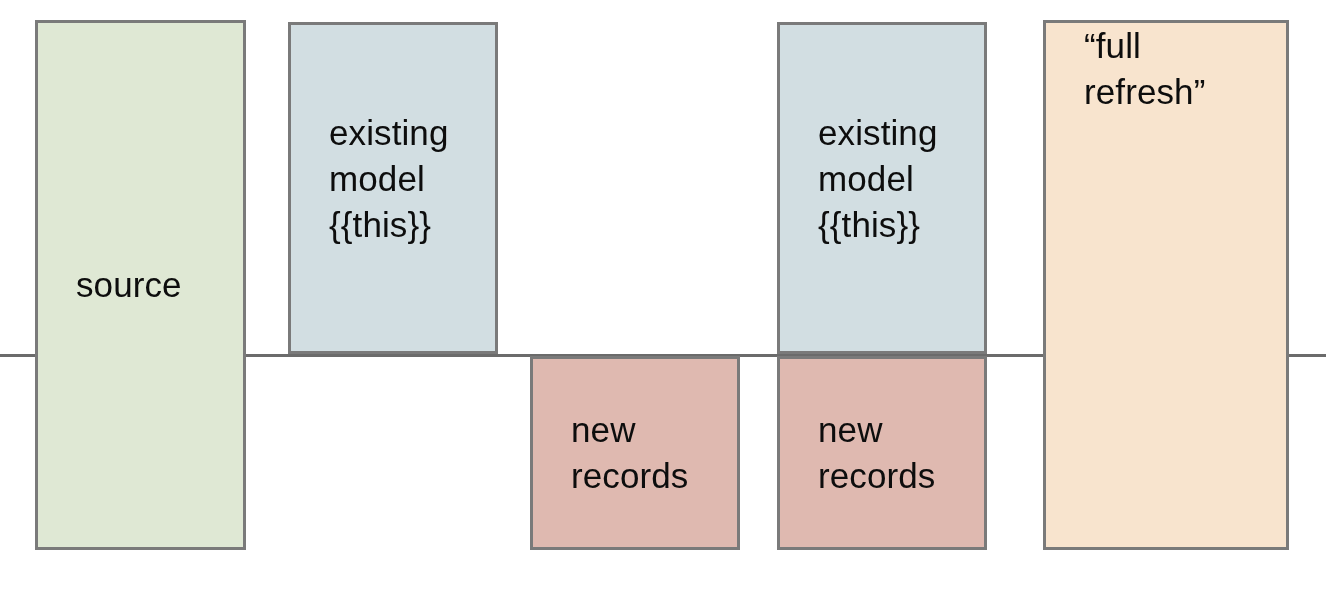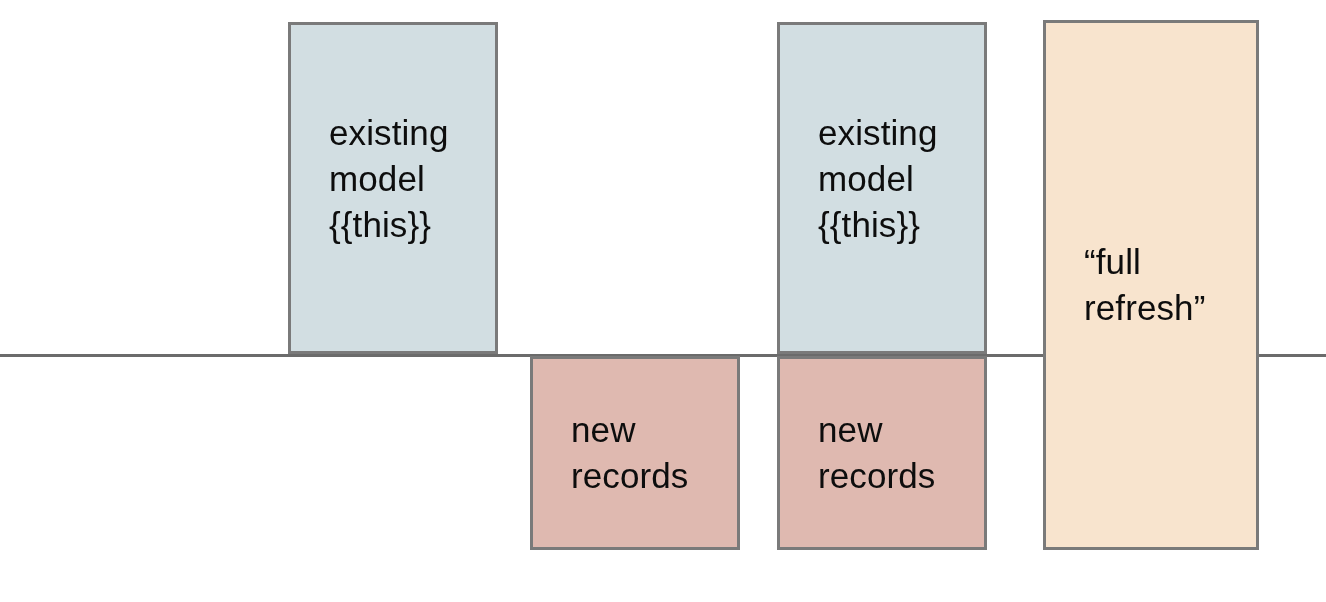--- a/index.html
+++ b/index.html
@@ -47,20 +47,23 @@
     margin-top: 0;
   }
 </style>
 </head>
 <body>
 
 <div id="canvas" style="width: 1326px; height: 602px; background: rgb(255, 255, 255);">
 
   <div class="timeline-axis" style="top: 354px; width: 1326px; border-top-width: 3px; border-top-color: rgb(107, 107, 107);"></div>
 
+  <div class="node-box" style="left: 35px; top: 20px; width: 211px; height: 530px; background: rgb(223, 232, 212); border-color: rgb(122, 122, 122); justify-content: center;">
+    <div class="node-label" style="color: rgb(13, 13, 13);">source</div>
+  </div>
 
   <div class="node-box align-upper" style="left: 288px; top: 22px; width: 210px; height: 332px; background: rgb(210, 222, 226); border-color: rgb(122, 122, 122); justify-content: flex-start;">
     <div class="node-label" style="color: rgb(13, 13, 13); margin-top: 85px;">existing
 model
 {{this}}</div>
   </div>
 
   <div class="node-box" style="left: 530px; top: 356px; width: 210px; height: 194px; background: rgb(223, 185, 176); border-color: rgb(122, 122, 122); justify-content: center;">
     <div class="node-label" style="color: rgb(13, 13, 13);">new
 records</div>
@@ -70,18 +73,18 @@
     <div class="node-label" style="color: rgb(13, 13, 13); margin-top: 85px;">existing
 model
 {{this}}</div>
   </div>
 
   <div class="node-box" style="left: 777px; top: 356px; width: 210px; height: 194px; background: rgb(223, 185, 176); border-color: rgb(122, 122, 122); justify-content: center;">
     <div class="node-label" style="color: rgb(13, 13, 13);">new
 records</div>
   </div>
 
-  <div class="node-box" style="left: 1043px; top: 20px; width: 216px; height: 530px; background: rgb(248, 228, 206); border-color: rgb(122, 122, 122); justify-content: center;">
+  <div class="node-box" style="left: 1043px; top: 20px; width: 246px; height: 530px; background: rgb(248, 228, 206); border-color: rgb(122, 122, 122); justify-content: flex-start;">
     <div class="node-label" style="color: rgb(13, 13, 13);">“full
 refresh”</div>
   </div>
 
 </div>
 
 </body></html>

